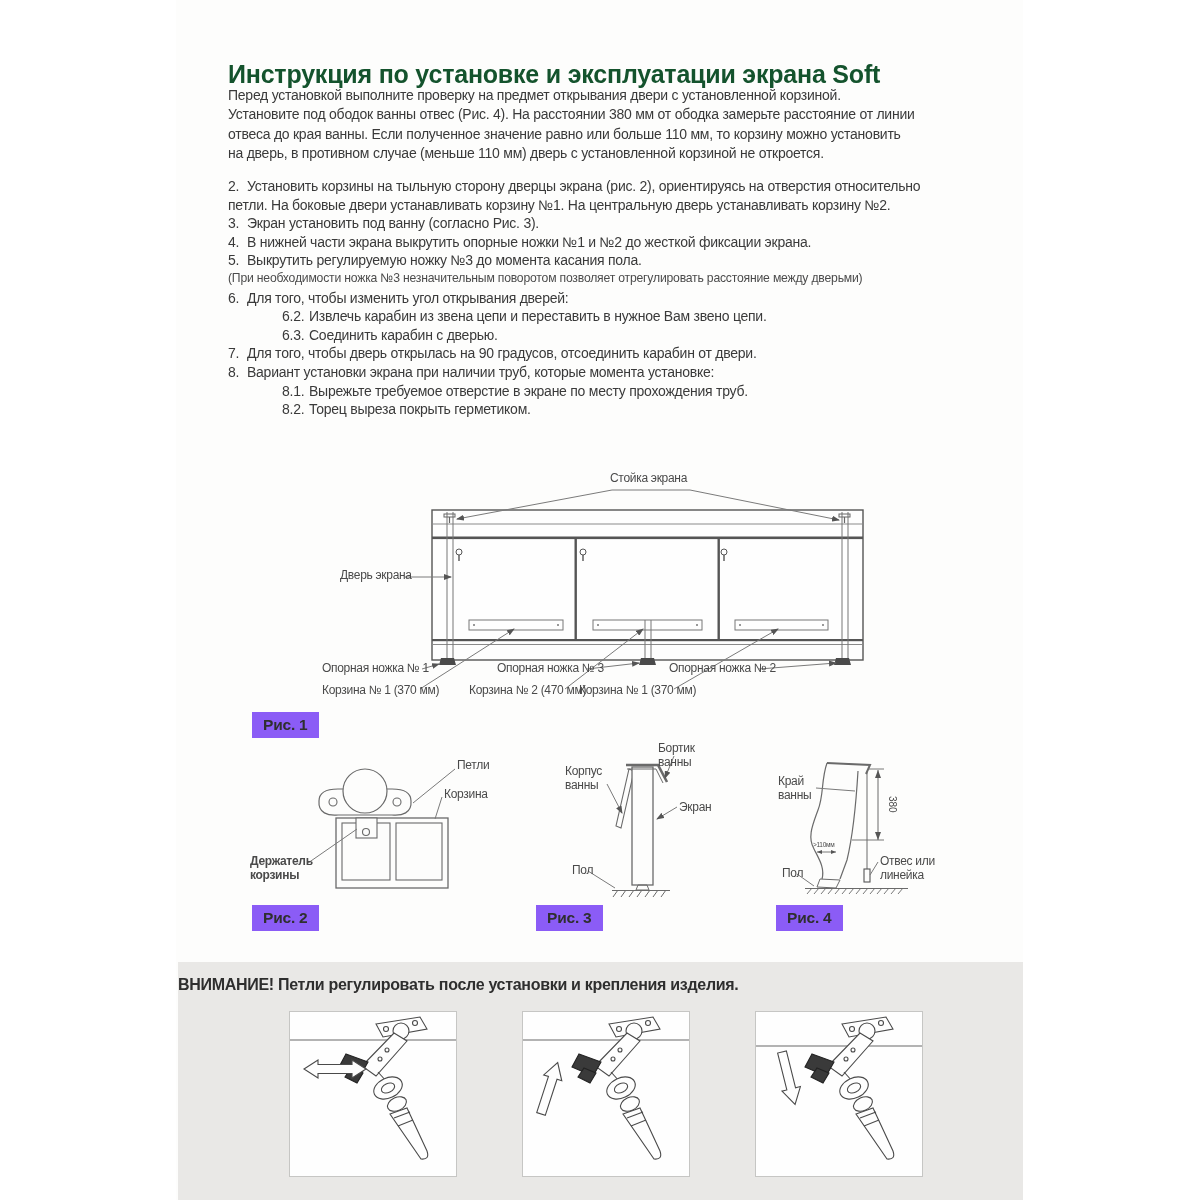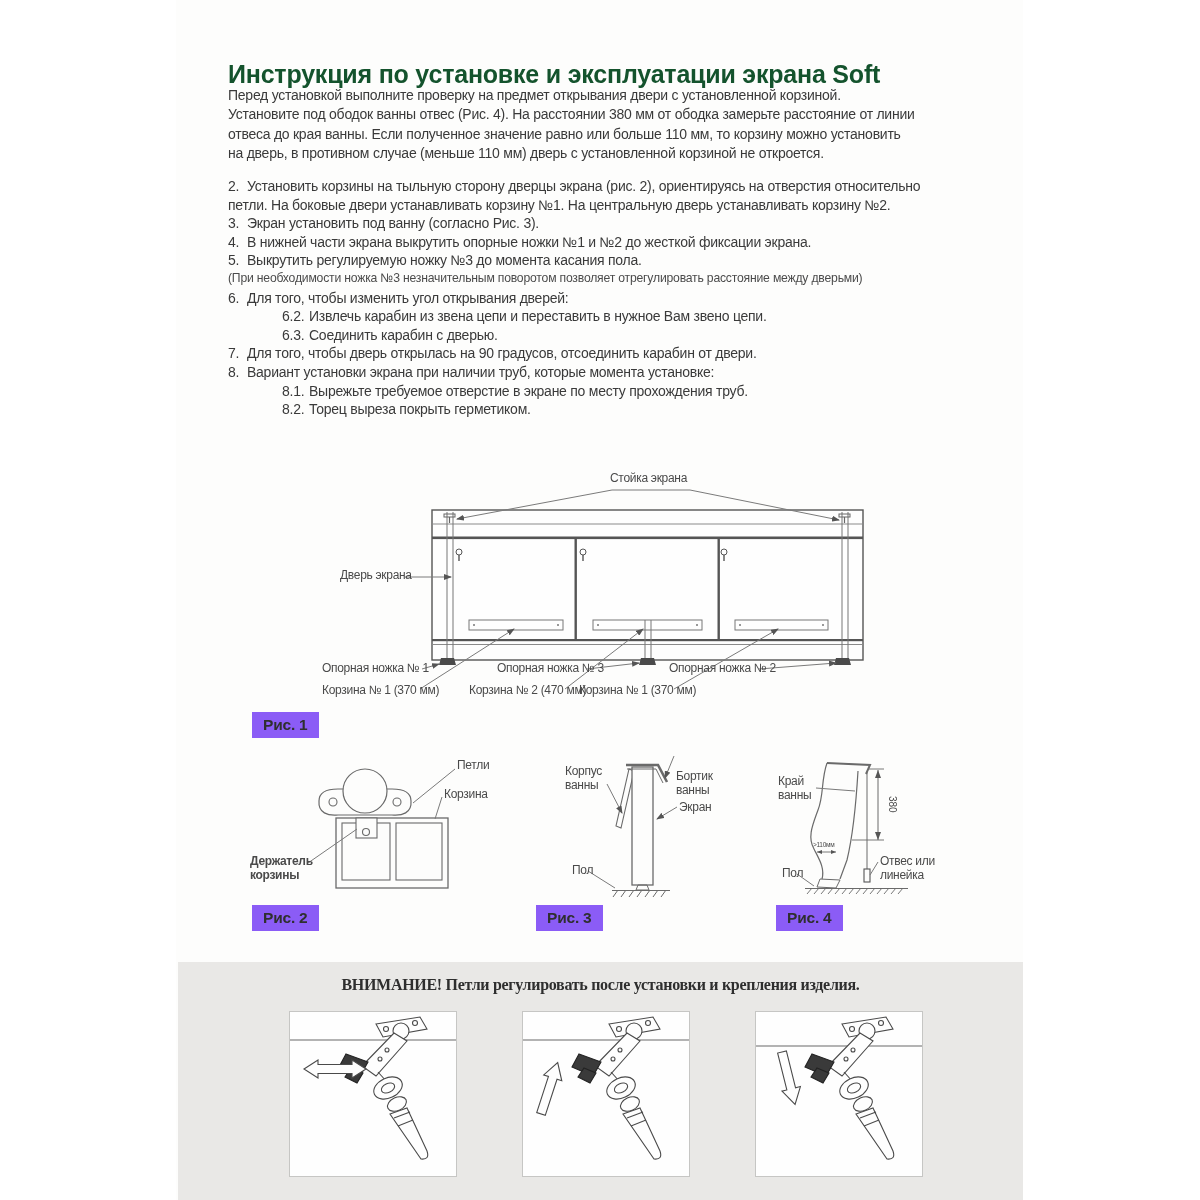--- a/index.html
+++ b/index.html
@@ -16,22 +16,22 @@
   .srow .num{display:inline-block;width:19px;}
   .srow.sub{padding-left:54px;}
   .srow.sub .num{width:27px;}
   .srow.note{font-size:12.2px;color:#4b4b4b;letter-spacing:-0.2px;}
   .fig{position:absolute;}
   .fig svg{position:absolute;left:0;top:0;}
   .lbl{position:absolute;font-size:12px;color:#4a4a4a;line-height:1.15;letter-spacing:-0.3px;}
   .fig-badge{position:absolute;background:#8b5cf6;color:#2f2f2f;font-weight:700;font-size:15.5px;
              padding:4px 11px;letter-spacing:-0.2px;}
   .gray-panel{position:absolute;left:178px;top:962px;width:845px;height:238px;background:#e9e8e6;}
-  .warning{position:absolute;left:0;top:14px;width:100%;text-align:center;font-size:16px;
-           font-weight:700;color:#2e2e2e;letter-spacing:-0.3px;font-family:Liberation Serif, serif;}
+  .warning{position:absolute;left:0;top:14px;width:100%;text-align:left;font-size:16px;
+           font-weight:700;color:#2e2e2e;letter-spacing:-0.3px;}
   .hinge-box{position:absolute;top:49px;width:168px;height:166px;background:#fefefe;
              border:1px solid #c6c6c4;box-sizing:border-box;}
   .hinge-box svg{display:block;}
 </style>
 </head>
 <body>
 
 <div class="canvas">
   <div class="photo"></div>
 
@@ -183,21 +183,21 @@
       <line x1="82" y1="150" x2="77" y2="157" stroke="#6a6a6a" stroke-width="1"></line>
       <line x1="90" y1="150" x2="85" y2="157" stroke="#6a6a6a" stroke-width="1"></line>
       <line x1="98" y1="150" x2="93" y2="157" stroke="#6a6a6a" stroke-width="1"></line>
       <line x1="106" y1="150" x2="101" y2="157" stroke="#6a6a6a" stroke-width="1"></line>
 
       <line x1="114" y1="16" x2="105" y2="38" stroke="#7a7a7a" stroke-width="1" marker-end="url(#m3)"></line>
       <line x1="47" y1="44" x2="62" y2="73" stroke="#7a7a7a" stroke-width="1" marker-end="url(#m3)"></line>
       <line x1="117" y1="67" x2="97" y2="79" stroke="#7a7a7a" stroke-width="1" marker-end="url(#m3)"></line>
       <line x1="28" y1="131" x2="55" y2="148" stroke="#7a7a7a" stroke-width="1"></line>
     </svg>
-    <div class="lbl" style="left:116px;top:2px;width:50px;margin-top:28px;">Бортик ванны</div>
+    <div class="lbl" style="left:98px;top:2px;width:50px;">Бортик ванны</div>
     <div class="lbl" style="left:5px;top:25px;width:50px;">Корпус ванны</div>
     <div class="lbl" style="left:119px;top:61px;">Экран</div>
     <div class="lbl" style="left:12px;top:124px;">Пол</div>
   </div>
   <div class="fig-badge" style="left:536px;top:905px;">Рис. 3</div>
 
   <div class="fig" style="left:770px;top:740px;width:205px;height:160px;">
     <svg width="205" height="160" viewBox="0 0 205 160">
 
       <path d="M57,23 L100,25 L96,34" fill="none" stroke="#6a6a6a" stroke-width="2"></path>

